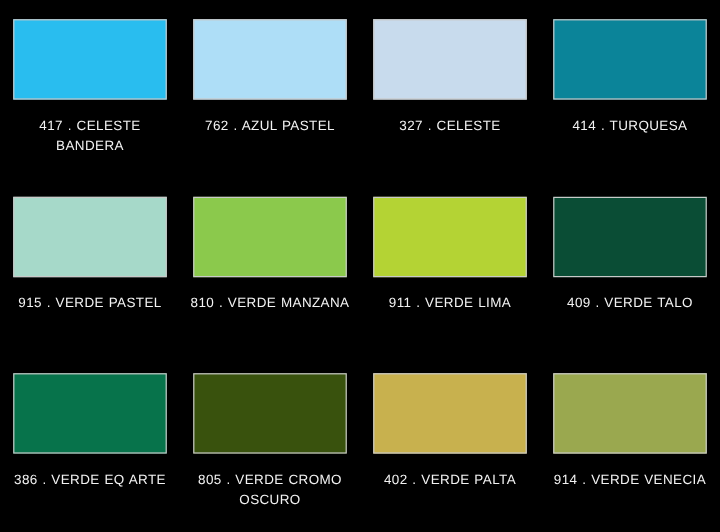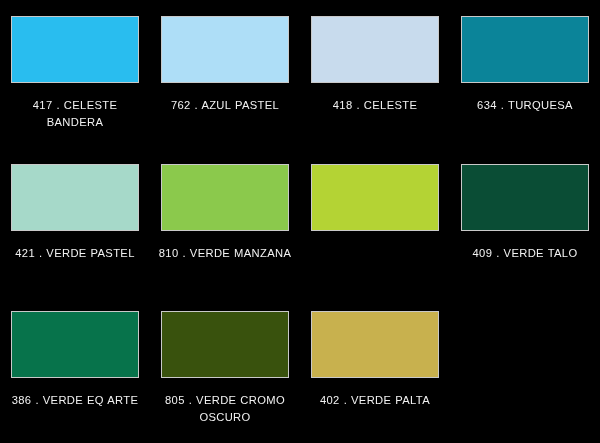--- a/index.html
+++ b/index.html
@@ -60,46 +60,51 @@
     <div class="swatch-cell">
       <div class="swatch-chip" style="background-color: rgb(41, 189, 239); border-color: rgb(201, 201, 201);"></div>
       <div class="swatch-label">417 . CELESTE BANDERA</div>
     </div>
     <div class="swatch-cell">
       <div class="swatch-chip" style="background-color: rgb(174, 222, 247); border-color: rgb(201, 201, 201);"></div>
       <div class="swatch-label">762 . AZUL PASTEL</div>
     </div>
     <div class="swatch-cell">
       <div class="swatch-chip" style="background-color: rgb(200, 219, 237); border-color: rgb(201, 201, 201);"></div>
-      <div class="swatch-label">418 . CELESTE</div>
+      <div class="swatch-label">327 . CELESTE</div>
     </div>
     <div class="swatch-cell">
       <div class="swatch-chip" style="background-color: rgb(11, 132, 153); border-color: rgb(201, 201, 201);"></div>
-      <div class="swatch-label">634 . TURQUESA</div>
+      <div class="swatch-label">414 . TURQUESA</div>
     </div>
     <div class="swatch-cell">
       <div class="swatch-chip" style="background-color: rgb(166, 217, 201); border-color: rgb(201, 201, 201);"></div>
-      <div class="swatch-label">421 . VERDE PASTEL</div>
+      <div class="swatch-label">915 . VERDE PASTEL</div>
     </div>
     <div class="swatch-cell">
       <div class="swatch-chip" style="background-color: rgb(139, 201, 76); border-color: rgb(201, 201, 201);"></div>
       <div class="swatch-label">810 . VERDE MANZANA</div>
     </div>
     <div class="swatch-cell">
       <div class="swatch-chip" style="background-color: rgb(180, 211, 52); border-color: rgb(201, 201, 201);"></div>
+      <div class="swatch-label">911 . VERDE LIMA</div>
     </div>
     <div class="swatch-cell">
       <div class="swatch-chip" style="background-color: rgb(10, 77, 53); border-color: rgb(201, 201, 201);"></div>
       <div class="swatch-label">409 . VERDE TALO</div>
     </div>
     <div class="swatch-cell">
       <div class="swatch-chip" style="background-color: rgb(7, 115, 75); border-color: rgb(201, 201, 201);"></div>
       <div class="swatch-label">386 . VERDE EQ ARTE</div>
     </div>
     <div class="swatch-cell">
       <div class="swatch-chip" style="background-color: rgb(57, 82, 13); border-color: rgb(201, 201, 201);"></div>
       <div class="swatch-label">805 . VERDE CROMO OSCURO</div>
     </div>
     <div class="swatch-cell">
       <div class="swatch-chip" style="background-color: rgb(200, 177, 78); border-color: rgb(201, 201, 201);"></div>
       <div class="swatch-label">402 . VERDE PALTA</div>
     </div>
+    <div class="swatch-cell">
+      <div class="swatch-chip" style="background-color: rgb(154, 168, 79); border-color: rgb(201, 201, 201);"></div>
+      <div class="swatch-label">914 . VERDE VENECIA</div>
+    </div>
   </main>
 
 </body></html>

